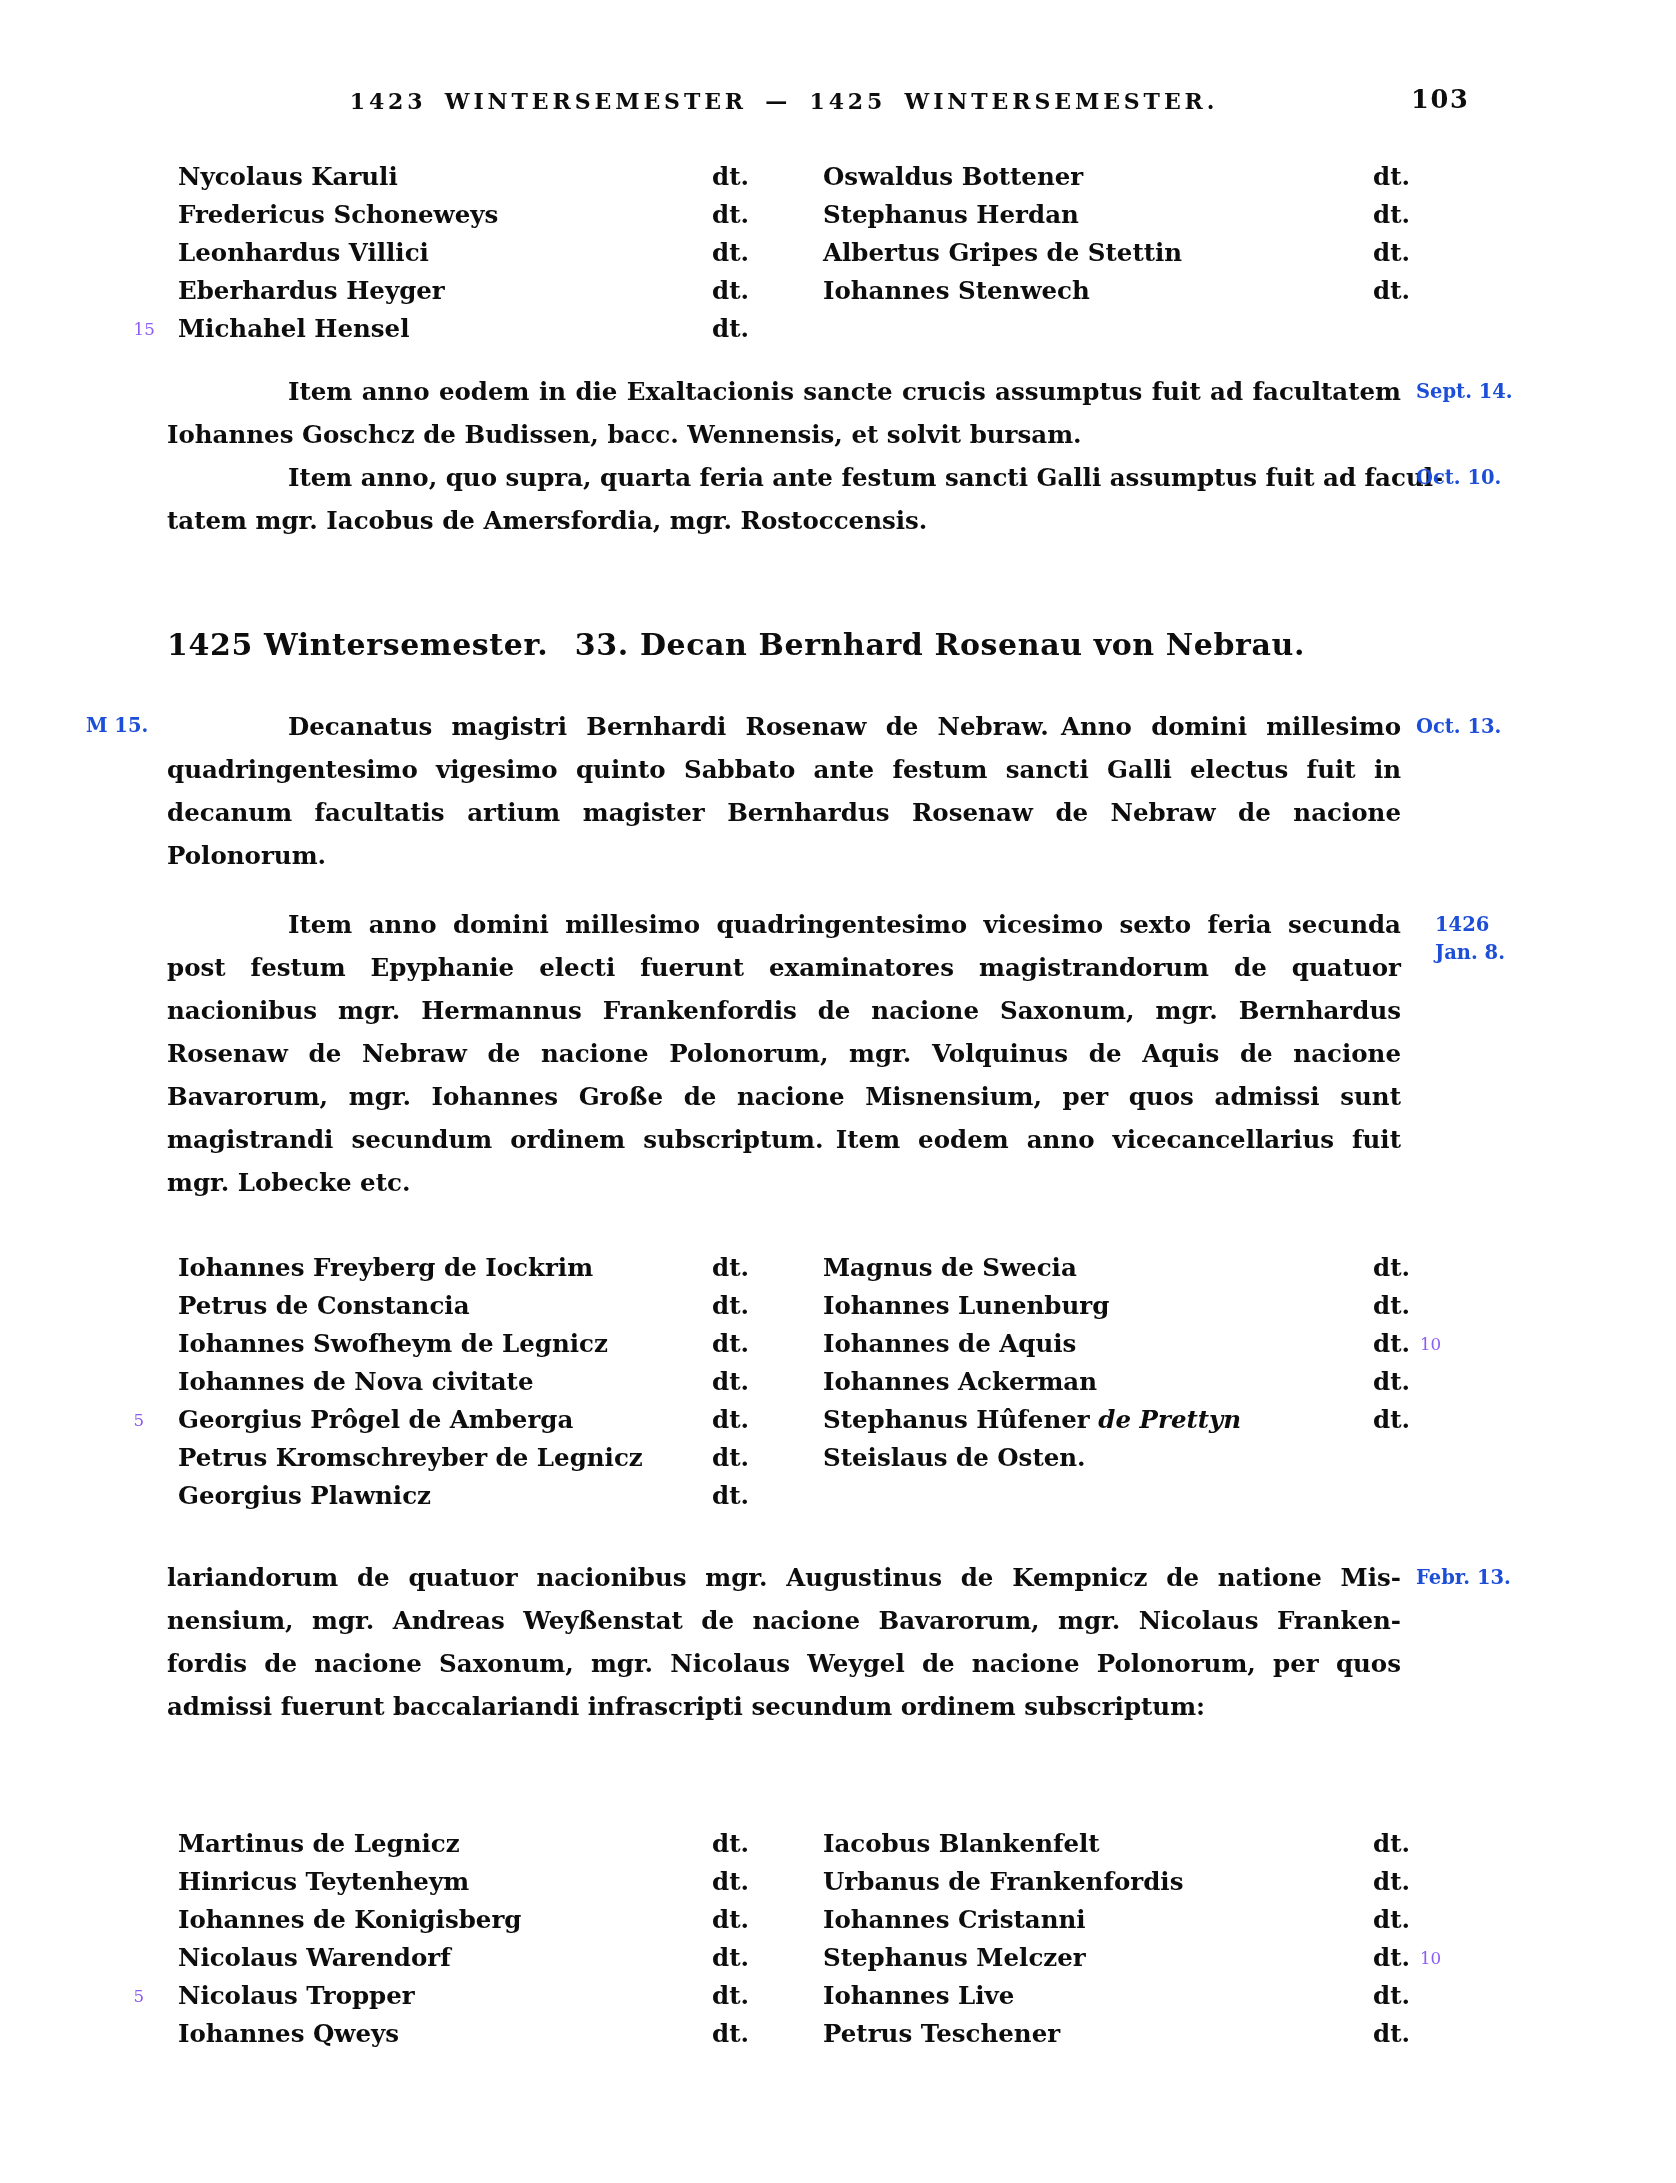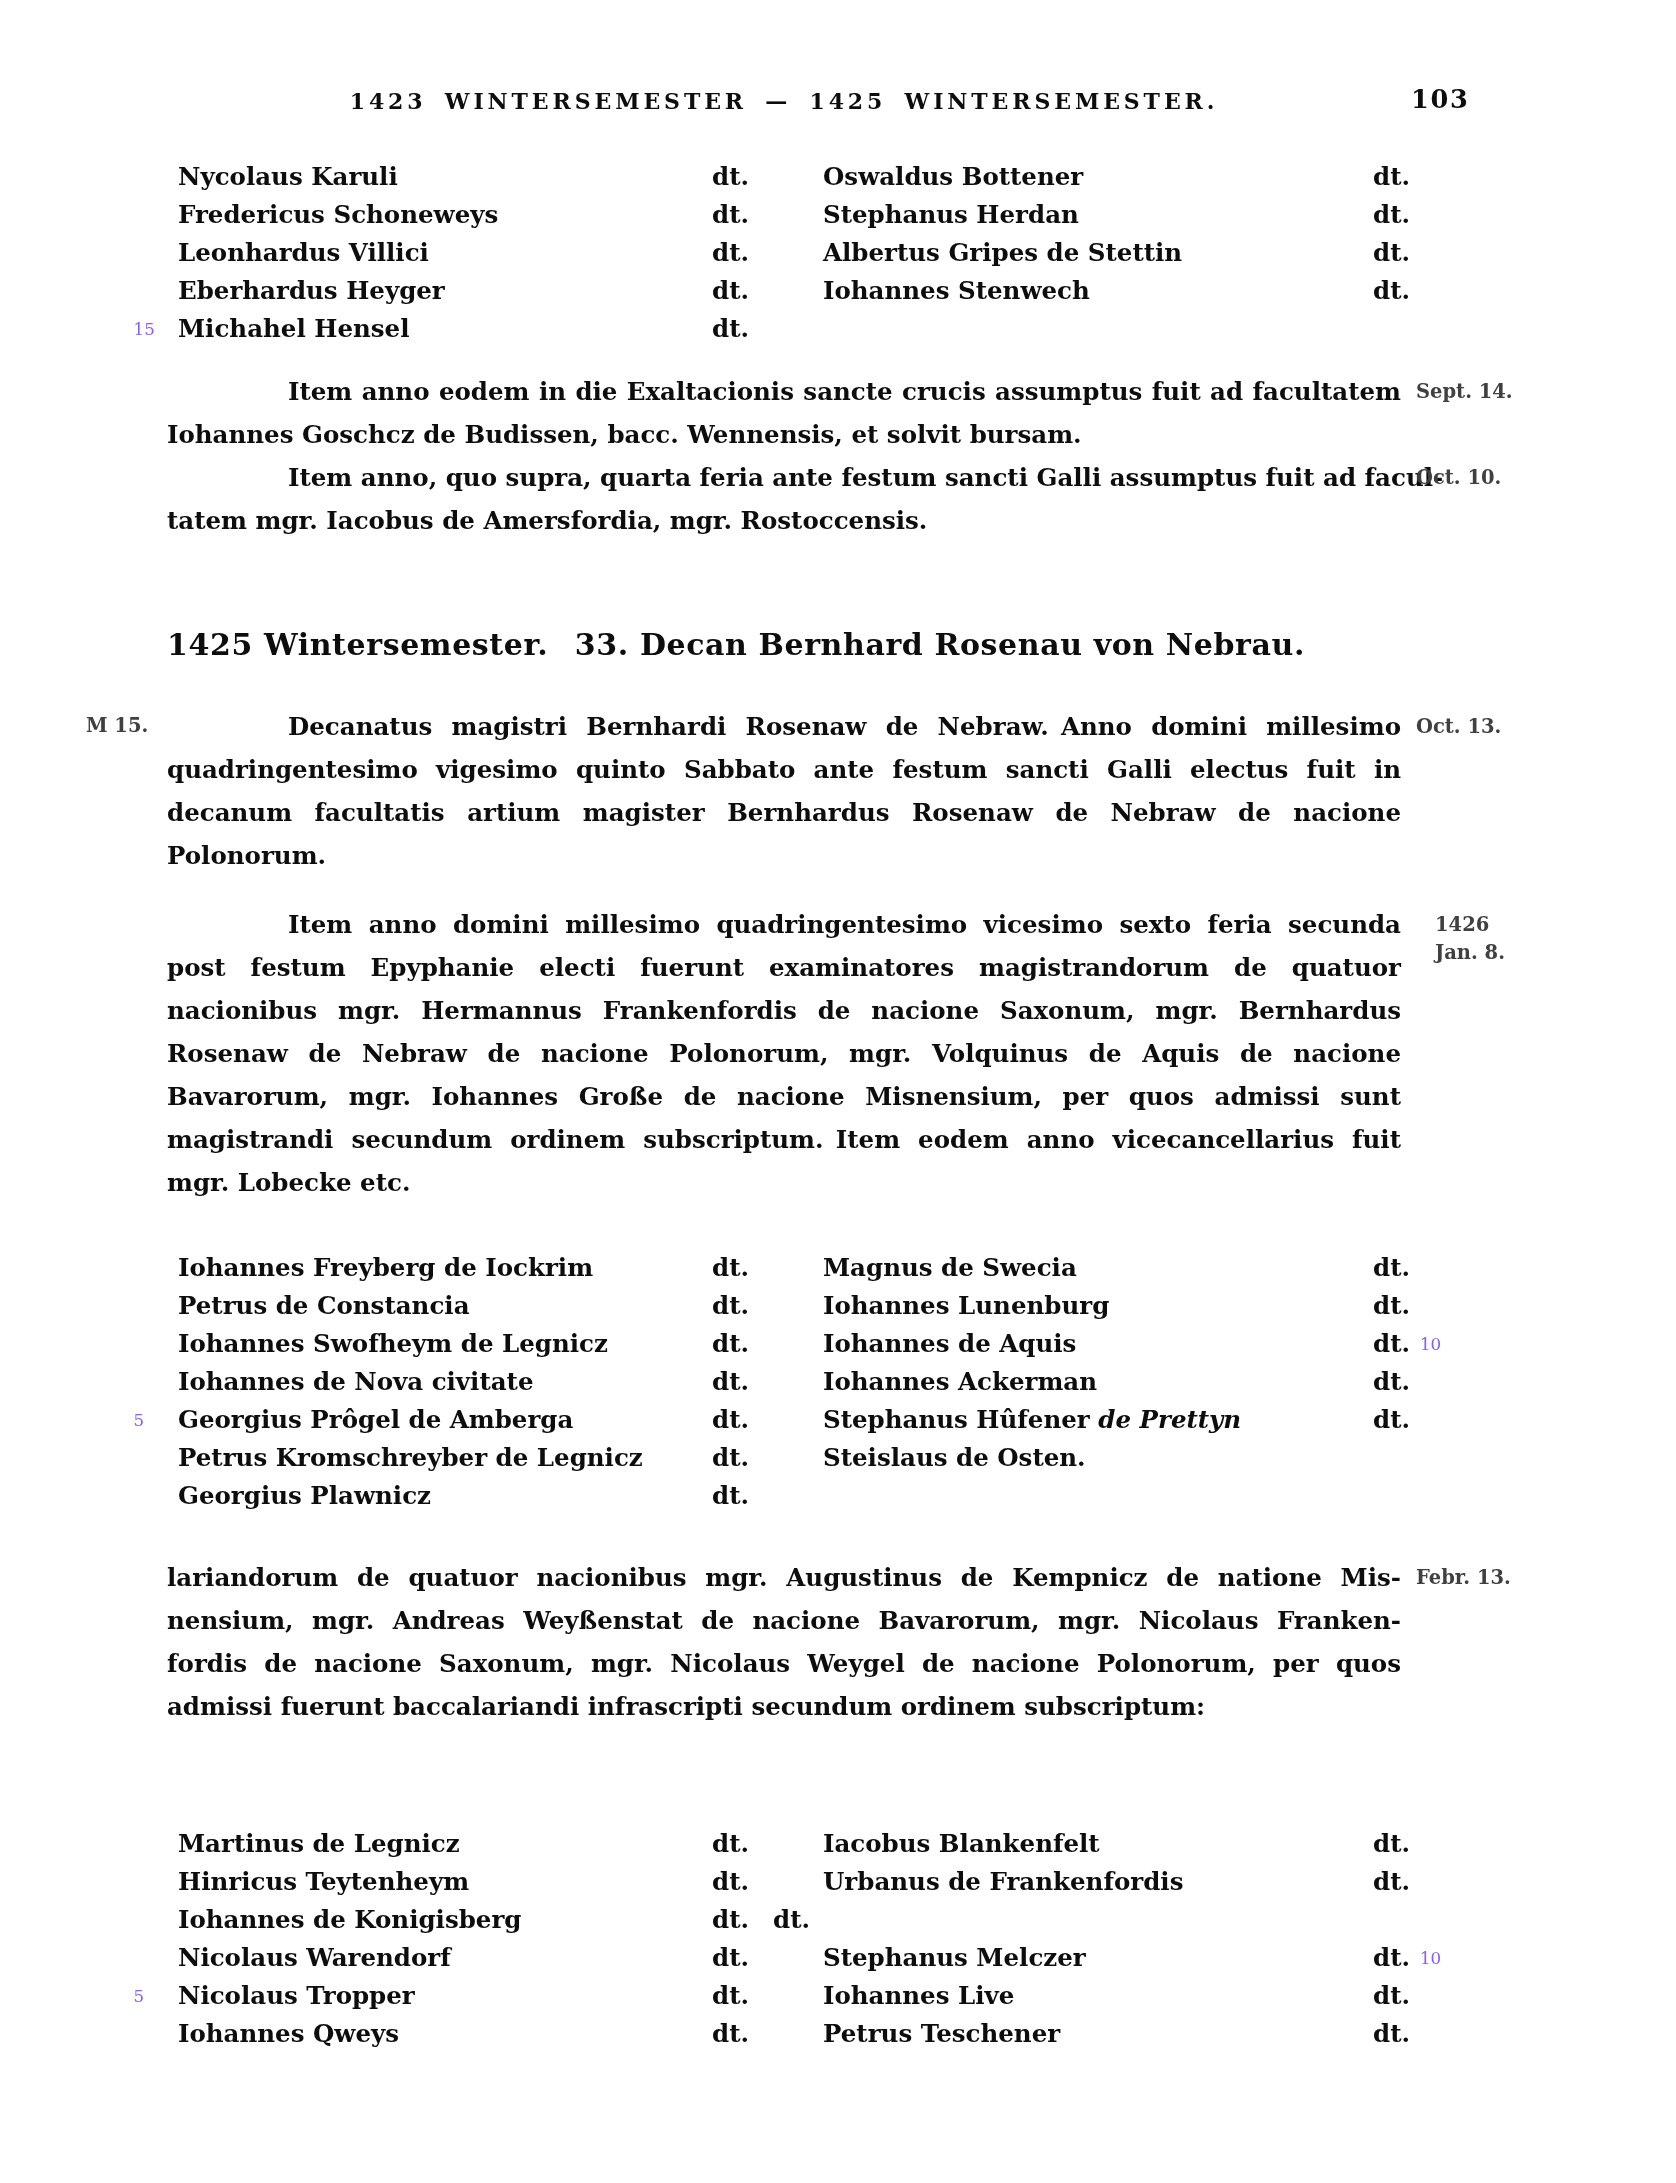--- a/index.html
+++ b/index.html
@@ -45,21 +45,21 @@
   #para4{top:903px;}
   #para5{top:1556px;}
   .pline{
     font-size:24.5px;font-weight:700;line-height:43px;
     text-align:justify;text-align-last:justify;
     white-space:nowrap;
   }
   .pline.first{padding-left:121px;}
   .pline.last{text-align:left;text-align-last:left;}
   
-  .mnote{position:absolute;font-size:19.5px;font-weight:700;color:#404040;line-height:28px;white-space:nowrap;}
+  .mnote{position:absolute;font-size:19.5px;font-weight:700;color:#1d4ed8;line-height:28px;white-space:nowrap;}
   .mnote-l{left:-81px;top:6.7px;}
   .mnote-r{left:1249px;top:7.8px;}
   #para4 .mnote-r{left:1268px;}
   
   .heading{
     position:absolute;left:167px;top:627px;width:1234px;
     text-align:left;font-size:30px;font-weight:700;
     letter-spacing:0.6px;white-space:pre-wrap;
   }
 </style>
@@ -237,20 +237,21 @@
         <span class="nm nm-l">Hinricus Teytenheym</span>
         <span class="dt dt-l">dt.</span>
         <span class="nm nm-r">Urbanus de Frankenfordis</span>
         <span class="dt dt-r">dt.</span>
         <span class="ln ln-r"></span>
       </div>
       <div class="lrow">
         <span class="ln ln-l"></span>
         <span class="nm nm-l">Iohannes de Konigisberg</span>
         <span class="dt dt-l">dt.</span>
+        <span class="nm nm-r">Iohannes Cristanni</span>
         <span class="dt dt-r">dt.</span>
         <span class="ln ln-r"></span>
       </div>
       <div class="lrow">
         <span class="ln ln-l"></span>
         <span class="nm nm-l">Nicolaus Warendorf</span>
         <span class="dt dt-l">dt.</span>
         <span class="nm nm-r">Stephanus Melczer</span>
         <span class="dt dt-r">dt.</span>
         <span class="ln ln-r">10</span>

